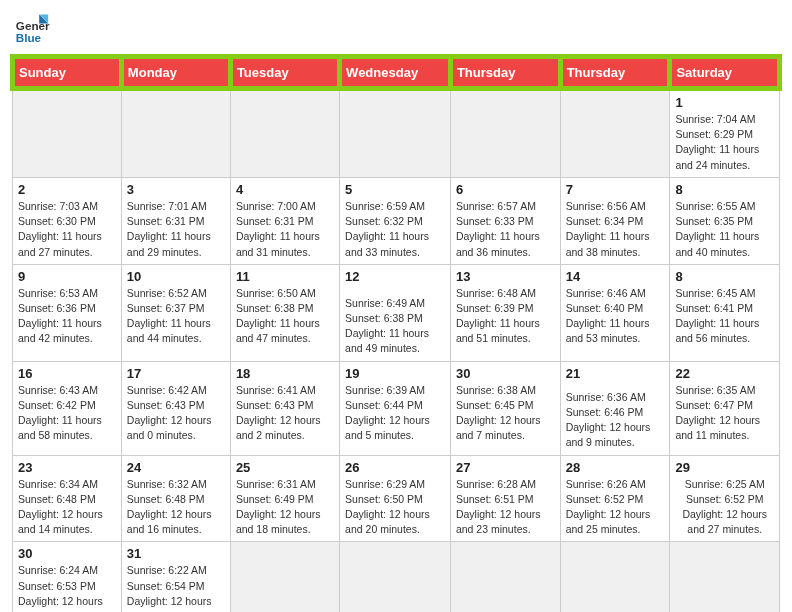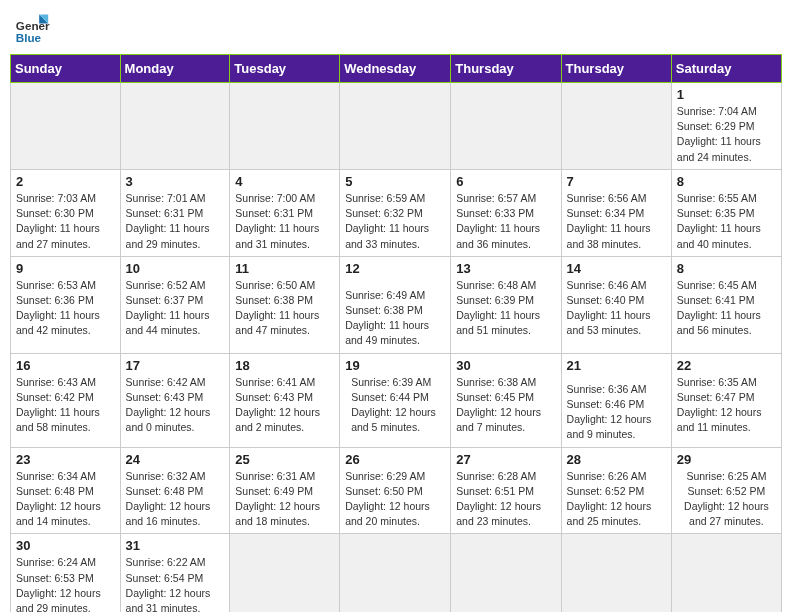--- a/index.html
+++ b/index.html
@@ -37,27 +37,27 @@
     .cal-subtitle {
       font-size: 15px;
       color: #555;
     }
     .calendar {
       width: 100%;
       border-collapse: collapse;
       font-size: 11px;
     }
     .calendar thead th {
-      background: #4c1d95;
+      background: #ef4444;
       color: #fff;
       padding: 6px 4px;
       font-size: 13px;
       font-weight: bold;
       text-align: left;
-      border: 1px solid #84cc16;
+      border: 5px solid #84cc16;
     }
     .calendar tbody td {
       border: 1px solid #ccc;
       vertical-align: top;
       padding: 4px 5px;
       width: 113px;
       min-height: 70px;
       background: #fff;
     }
     .calendar tbody td.shade {
@@ -226,21 +226,21 @@
 Daylight: 12 hours and 0 minutes.</div>
         </td>
         <td>
           <div class="day-num">18</div>
           <div class="day-info" style="white-space: pre-line;">Sunrise: 6:41 AM
 Sunset: 6:43 PM
 Daylight: 12 hours and 2 minutes.</div>
         </td>
         <td>
           <div class="day-num">19</div>
-          <div class="day-info" style="white-space: pre-line; margin-left: 6px;">Sunrise: 6:39 AM
+          <div class="day-info" style="white-space: pre-line;">Sunrise: 6:39 AM
 Sunset: 6:44 PM
 Daylight: 12 hours and 5 minutes.</div>
         </td>
         <td>
           <div class="day-num">30</div>
           <div class="day-info" style="white-space: pre-line;">Sunrise: 6:38 AM
 Sunset: 6:45 PM
 Daylight: 12 hours and 7 minutes.</div>
         </td>
         <td>

